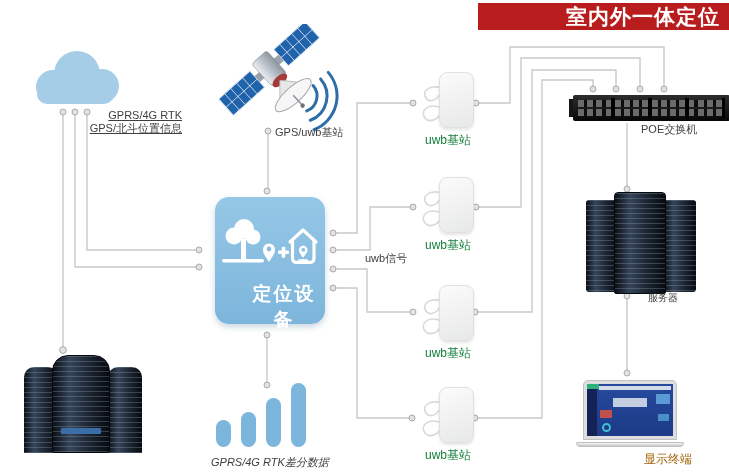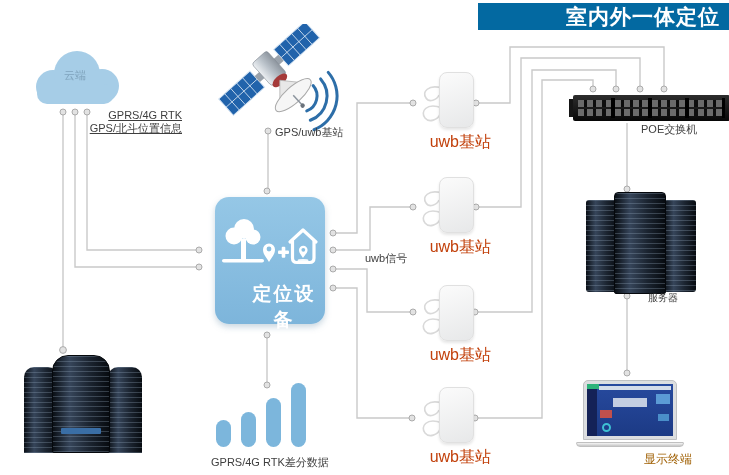--- a/index.html
+++ b/index.html
@@ -2,21 +2,21 @@
 <html><head>
 <meta charset="utf-8">
 <style>
   * { margin:0; padding:0; box-sizing:border-box; }
   html,body { background:#fff; }
   body { font-family:"Liberation Sans","DejaVu Sans",sans-serif; }
   .canvas { position:relative; width:729px; height:475px; background:#fff; overflow:hidden; }
 
   .lines-layer { position:absolute; left:0; top:0; width:729px; height:475px; z-index:1; pointer-events:none; }
 
-  .banner { position:absolute; left:478px; top:3px; width:251px; height:27px; background:#0369a1;
+  .banner { position:absolute; left:478px; top:3px; width:251px; height:27px; background:#b91c1c;
             color:#fff; font-weight:bold; font-size:21px; line-height:27px; text-align:right;
             padding-right:9px; letter-spacing:1px; z-index:3; }
 
   .cloud-wrap { position:absolute; left:25px; top:44px; width:100px; height:66px; z-index:2; }
   .cloud-label { position:absolute; left:25px; top:68px; width:100px; text-align:center;
                  color:#7fa3bc; font-size:11px; z-index:3; }
 
   .uplink-text { position:absolute; left:86px; top:109px; width:96px; text-align:right;
                  color:#3e3e3e; font-size:11px; line-height:13px; z-index:3;text-decoration:underline; }
 
@@ -27,22 +27,22 @@
                 background:linear-gradient(180deg,#95c7e6,#7db5db); border-radius:14px;
                 box-shadow:0 3px 6px rgba(100,140,170,.35); z-index:2; text-align:center; }
   .device-box svg { display:block; margin:20px auto 0 auto; }
   .device-label { color:#fff; font-weight:bold; font-size:19px; letter-spacing:2px; margin-top:6px;padding-left:28px; }
 
   .uwb-station { position:absolute; width:62px; z-index:2; }
   .uwb-device { position:absolute; left:12px; top:2px; width:35px; height:56px;
                 background:linear-gradient(160deg,#fbfbfb,#e7e8e9); border:1px solid #e0e0e0;
                 border-radius:8px; box-shadow:0 2px 3px rgba(0,0,0,.10); z-index:2; }
   .uwb-cables { position:absolute; left:-7px; top:12px; z-index:1; }
-  .uwb-label { position:absolute; left:-2px; top:62px; width:66px; text-align:right;
-               color:#c2410c; font-size:16px; }
+  .uwb-label { position:absolute; left:-2px; top:62px; width:66px; text-align:left;
+               color:#15803d; font-size:12px; }
   .uwb-signal-label { position:absolute; left:365px; top:251px; color:#3e3e3e; font-size:11px; z-index:3; }
 
   .poe { position:absolute; left:573px; top:95px; width:157px; height:26px;
          background:linear-gradient(180deg,#2d2d2d,#070707); border-radius:2px; z-index:2; }
   .poe-ports { position:absolute; left:5px; right:5px; top:3px; bottom:3px; }
   .poe-row { height:7px; margin-top:2px;
              background:repeating-linear-gradient(90deg,#6b6b6b 0 6px,#0d0d0d 6px 9.2px); }
   .poe-groups { position:absolute; inset:0;
                 background:repeating-linear-gradient(90deg,transparent 0 33px,#000 33px 37px); }
   .poe-ear { position:absolute; top:4px; width:4px; height:18px; background:#151515; }
@@ -80,21 +80,21 @@
   .ld-ring { position:absolute; left:15px; bottom:4px; width:9px; height:9px; border:2.5px solid #3ec1d3;
              border-radius:50%; }
   .laptop-base { position:absolute; left:0; top:62px; width:108px; height:5px;
                  background:linear-gradient(180deg,#f5f5f5,#c6c6c6); border-radius:2px 2px 8px 8px;
                  border:1px solid #c0c0c0; }
   .terminal-label { position:absolute; left:644px; top:451px; color:#a16207; font-size:12px; z-index:3; }
 
   .bars { position:absolute; left:216px; top:383px; width:92px; height:64px; display:flex;
           align-items:flex-end; gap:10px; z-index:2; }
   .bars .bar { width:15px; background:#7cb6dc; border-radius:8px; }
-  .bars-label { position:absolute; left:211px; top:455px; color:#3e3e3e; font-size:11px; z-index:3; }
+  .bars-label { position:absolute; left:211px; top:455px; color:#3e3e3e; font-size:11px; z-index:3;font-style:italic; }
 </style>
 </head>
 <body>
 
 <div class="canvas">
 
   <svg class="lines-layer" viewBox="0 0 729 475" xmlns="http://www.w3.org/2000/svg">
     <g fill="none" stroke="#c9c9c9" stroke-width="1.4">
       <path d="M63,112 V349"></path>
       <path d="M75,112 V267 H199"></path>
@@ -150,21 +150,20 @@
   <div class="cloud-wrap">
     <svg width="100" height="66" viewBox="0 0 100 66" xmlns="http://www.w3.org/2000/svg">
       <g fill="#a6cde7">
         <circle cx="28" cy="43" r="17"></circle>
         <circle cx="52" cy="30" r="23"></circle>
         <circle cx="77" cy="42" r="17"></circle>
         <rect x="12" y="40" width="77" height="20" rx="10"></rect>
       </g>
     </svg>
   </div>
-  <div class="cloud-label">云端</div>
 
   <div class="uplink-text">
     <div>GPRS/4G RTK</div>
     <div>GPS/北斗位置信息</div>
   </div>
 
   <div class="sat-wrap">
     <svg width="140" height="110" viewBox="0 0 140 110" xmlns="http://www.w3.org/2000/svg">
       <defs>
         <linearGradient id="metal" x1="0" y1="0" x2="1" y2="0">

